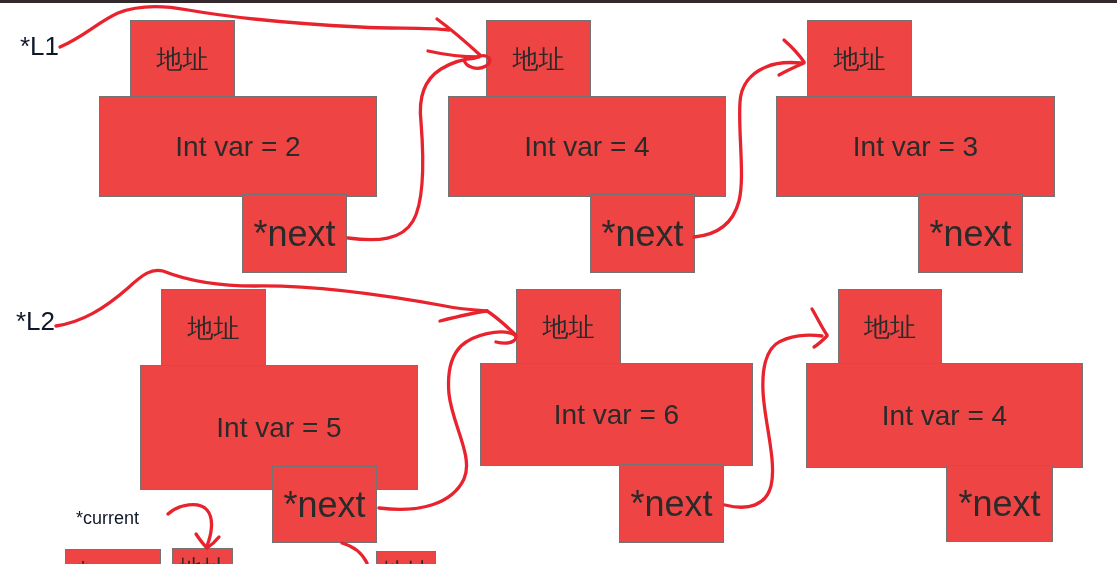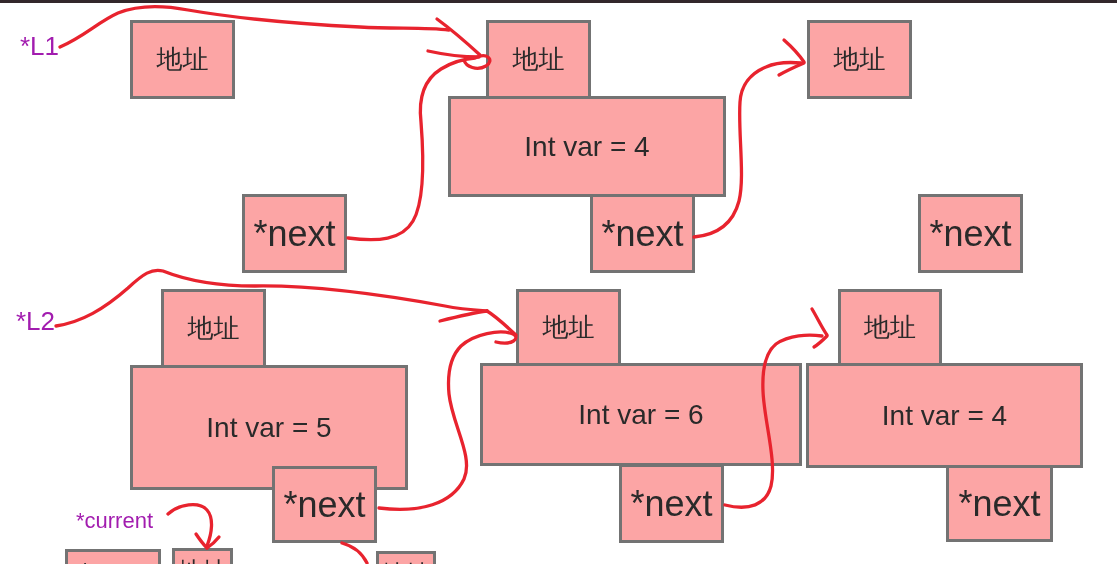--- a/index.html
+++ b/index.html
@@ -11,37 +11,37 @@
     font-family:"Liberation Sans", sans-serif;
     color:#2a2a2a;
   }
   .topbar{
     position:absolute;left:0;top:0;width:1117px;height:3px;
     background:#33282b;
   }
   .box{
     position:absolute;
     box-sizing:border-box;
-    background:#fca5a5;
-    border:3px solid #737373;
+    background:#ef4444;
+    border:1px solid #737373;
     display:flex;align-items:center;justify-content:center;
     white-space:nowrap;
   }
   .addr{font-size:26px;}
   .val{font-size:28px;}
   .next{font-size:36px;}
   .partial{align-items:flex-start;}
   .partial.pa{justify-content:flex-start;padding:5px 0 0 12px;font-size:26px;}
   .partial.pb,.partial.pc{padding-top:4px;font-size:24px;}
   .ptr{
     position:absolute;
     font-size:26px;
-    color:#a21caf;
+    color:#0f172a;
   }
-  .ptr.current{font-size:22px;}
+  .ptr.current{font-size:18px;}
   svg.overlay{
     position:absolute;left:0;top:0;
     pointer-events:none;
   }
   svg.overlay path{
     fill:none;
     stroke:#e8232e;
     stroke-width:3.3px;
     stroke-linecap:round;
     stroke-linejoin:round;
@@ -54,55 +54,61 @@
 
   <div class="topbar"></div>
 
   <div class="ptr" style="left:20px;top:31px;">*L1</div>
   <div class="ptr" style="left:16px;top:306px;text-align:center;">*L2</div>
   <div class="ptr current" style="left:76px;top:508px;">*current</div>
 
   <div class="box addr" style="left:130px;top:20px;width:105px;height:79px;">
       <span>地址</span>
     </div>
+  <div class="box val" style="left:99px;top:96px;width:278px;height:101px;">
+      <span>Int var = 2</span>
+    </div>
   <div class="box next" style="left:242px;top:194px;width:105px;height:79px;">
       <span>*next</span>
     </div>
 
   <div class="box addr" style="left:486px;top:20px;width:105px;height:79px;">
       <span>地址</span>
     </div>
   <div class="box val" style="left:448px;top:96px;width:278px;height:101px;">
       <span>Int var = 4</span>
     </div>
   <div class="box next" style="left:590px;top:194px;width:105px;height:79px;">
       <span>*next</span>
     </div>
 
   <div class="box addr" style="left:807px;top:20px;width:105px;height:79px;">
       <span>地址</span>
     </div>
+  <div class="box val" style="left:776px;top:96px;width:279px;height:101px;">
+      <span>Int var = 3</span>
+    </div>
   <div class="box next" style="left:918px;top:194px;width:105px;height:79px;">
       <span>*next</span>
     </div>
 
   <div class="box addr" style="left:161px;top:289px;width:105px;height:79px;">
       <span>地址</span>
     </div>
-  <div class="box val" style="left:130px;top:365px;width:278px;height:125px;">
+  <div class="box val" style="left:140px;top:365px;width:278px;height:125px;">
       <span>Int var = 5</span>
     </div>
   <div class="box next" style="left:272px;top:466px;width:105px;height:77px;">
       <span>*next</span>
     </div>
 
   <div class="box addr" style="left:516px;top:289px;width:105px;height:77px;">
       <span>地址</span>
     </div>
-  <div class="box val" style="left:480px;top:363px;width:322px;height:103px;">
+  <div class="box val" style="left:480px;top:363px;width:273px;height:103px;">
       <span>Int var = 6</span>
     </div>
   <div class="box next" style="left:619px;top:464px;width:105px;height:79px;">
       <span>*next</span>
     </div>
 
   <div class="box addr" style="left:838px;top:289px;width:104px;height:77px;">
       <span>地址</span>
     </div>
   <div class="box val" style="left:806px;top:363px;width:277px;height:105px;">

